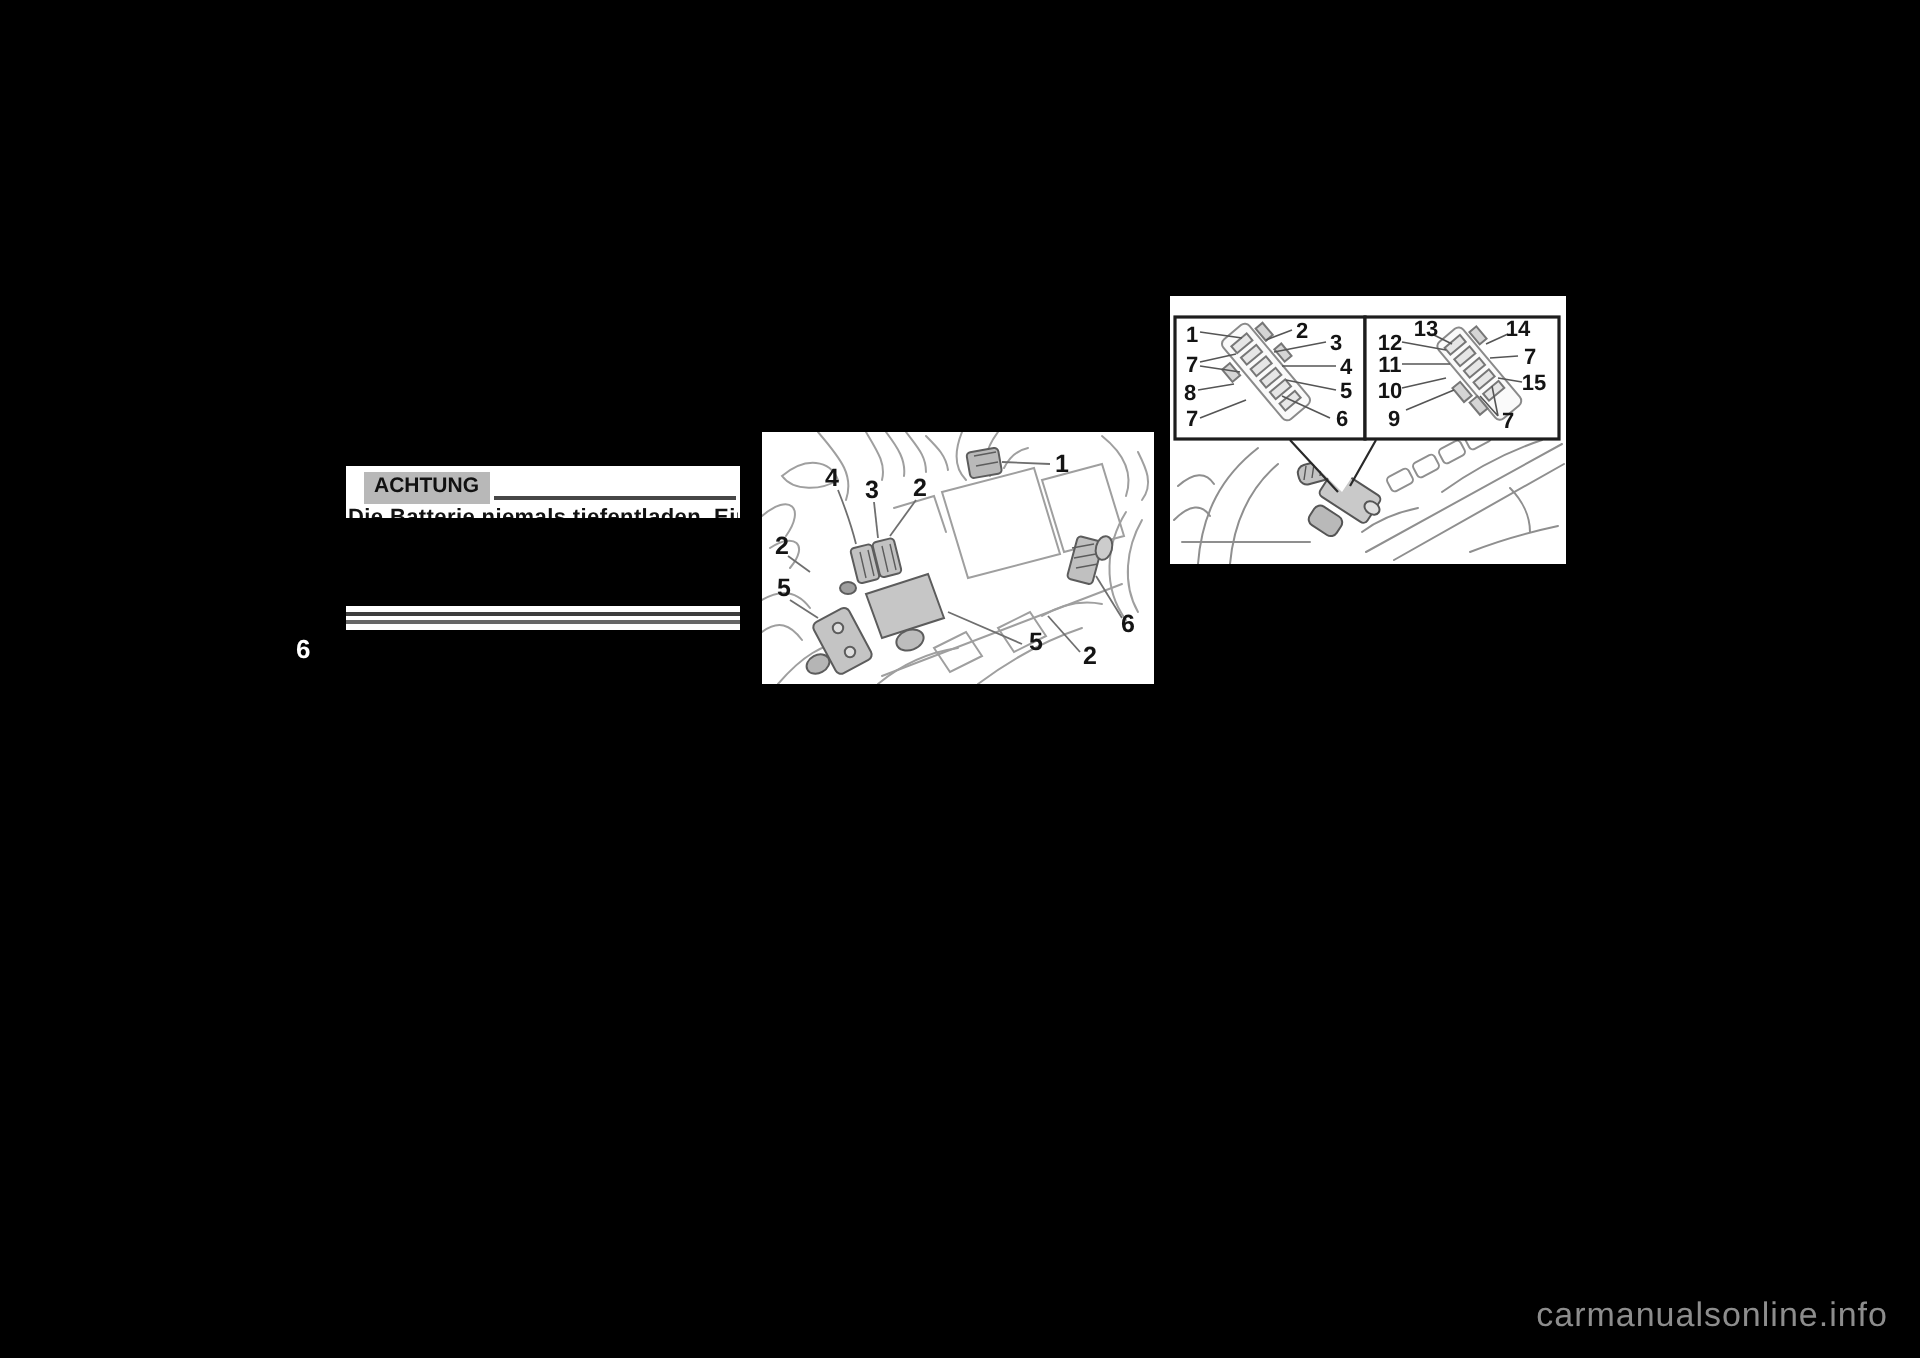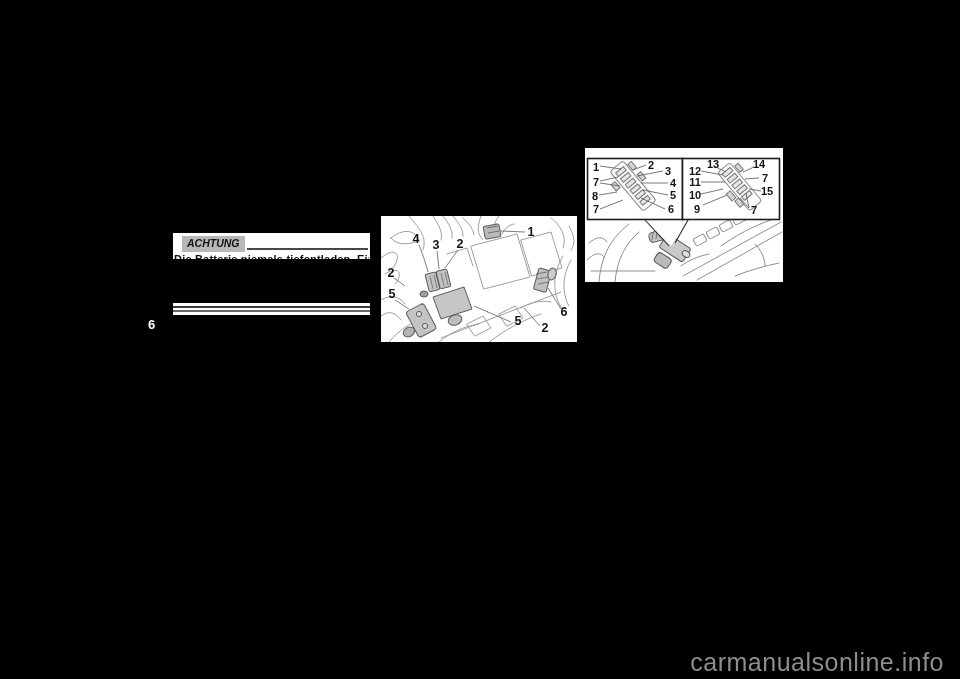--- a/index.html
+++ b/index.html
@@ -3,21 +3,21 @@
 <meta charset="utf-8">
 <style>
   html,body{margin:0;padding:0;background:#000;}
   body{width:960px;height:679px;position:relative;overflow:hidden;
        font-family:"Liberation Sans",sans-serif;}
   .panel{position:absolute;background:#fff;}
 
   
   #caution{left:173px;top:233px;width:197px;height:26px;overflow:hidden;}
   .achtung-label{position:absolute;left:9px;top:3px;background:#b8b8b8;color:#111;
-    font-weight:bold;font-style:italic;font-size:10.5px;line-height:13px;
+    font-weight:bold;font-size:10.5px;line-height:13px;
     padding:1px 5px 2px 5px;}
   .achtung-rule{position:absolute;left:74px;right:2px;top:15px;height:2px;background:#474747;}
   .clipped-line{position:absolute;left:1px;top:20px;width:195px;overflow:hidden;
     font-size:11px;font-weight:bold;color:#111;white-space:nowrap;letter-spacing:.2px;}
 
   
   #dbl-rule{left:173px;top:303px;width:197px;height:12px;}
   #dbl-rule .l1{position:absolute;left:0;right:0;top:3px;height:2px;background:#3d3d3d;}
   #dbl-rule .l2{position:absolute;left:0;right:0;top:7px;height:2px;background:#666;}
 
@@ -26,21 +26,21 @@
     font-weight:bold;font-size:13px;}
 
   
   #diagram-engine{left:381px;top:216px;width:196px;height:126px;}
   #diagram-fusebox{left:585px;top:148px;width:198px;height:134px;}
   svg{display:block;}
   .callout{font-family:"Liberation Sans",sans-serif;font-weight:bold;fill:#141414;}
 
   
   #watermark{position:absolute;right:16px;top:648px;color:#8d8d8d;
-    font-size:25px;letter-spacing:.5px;}
+    font-size:17px;letter-spacing:.5px;}
 </style>
 </head>
 <body>
 
 <div class="panel" id="caution">
   <span class="achtung-label">ACHTUNG</span>
   <div class="achtung-rule"></div>
   <div class="clipped-line">Die Batterie niemals tiefentladen. Ein</div>
 </div>
 

